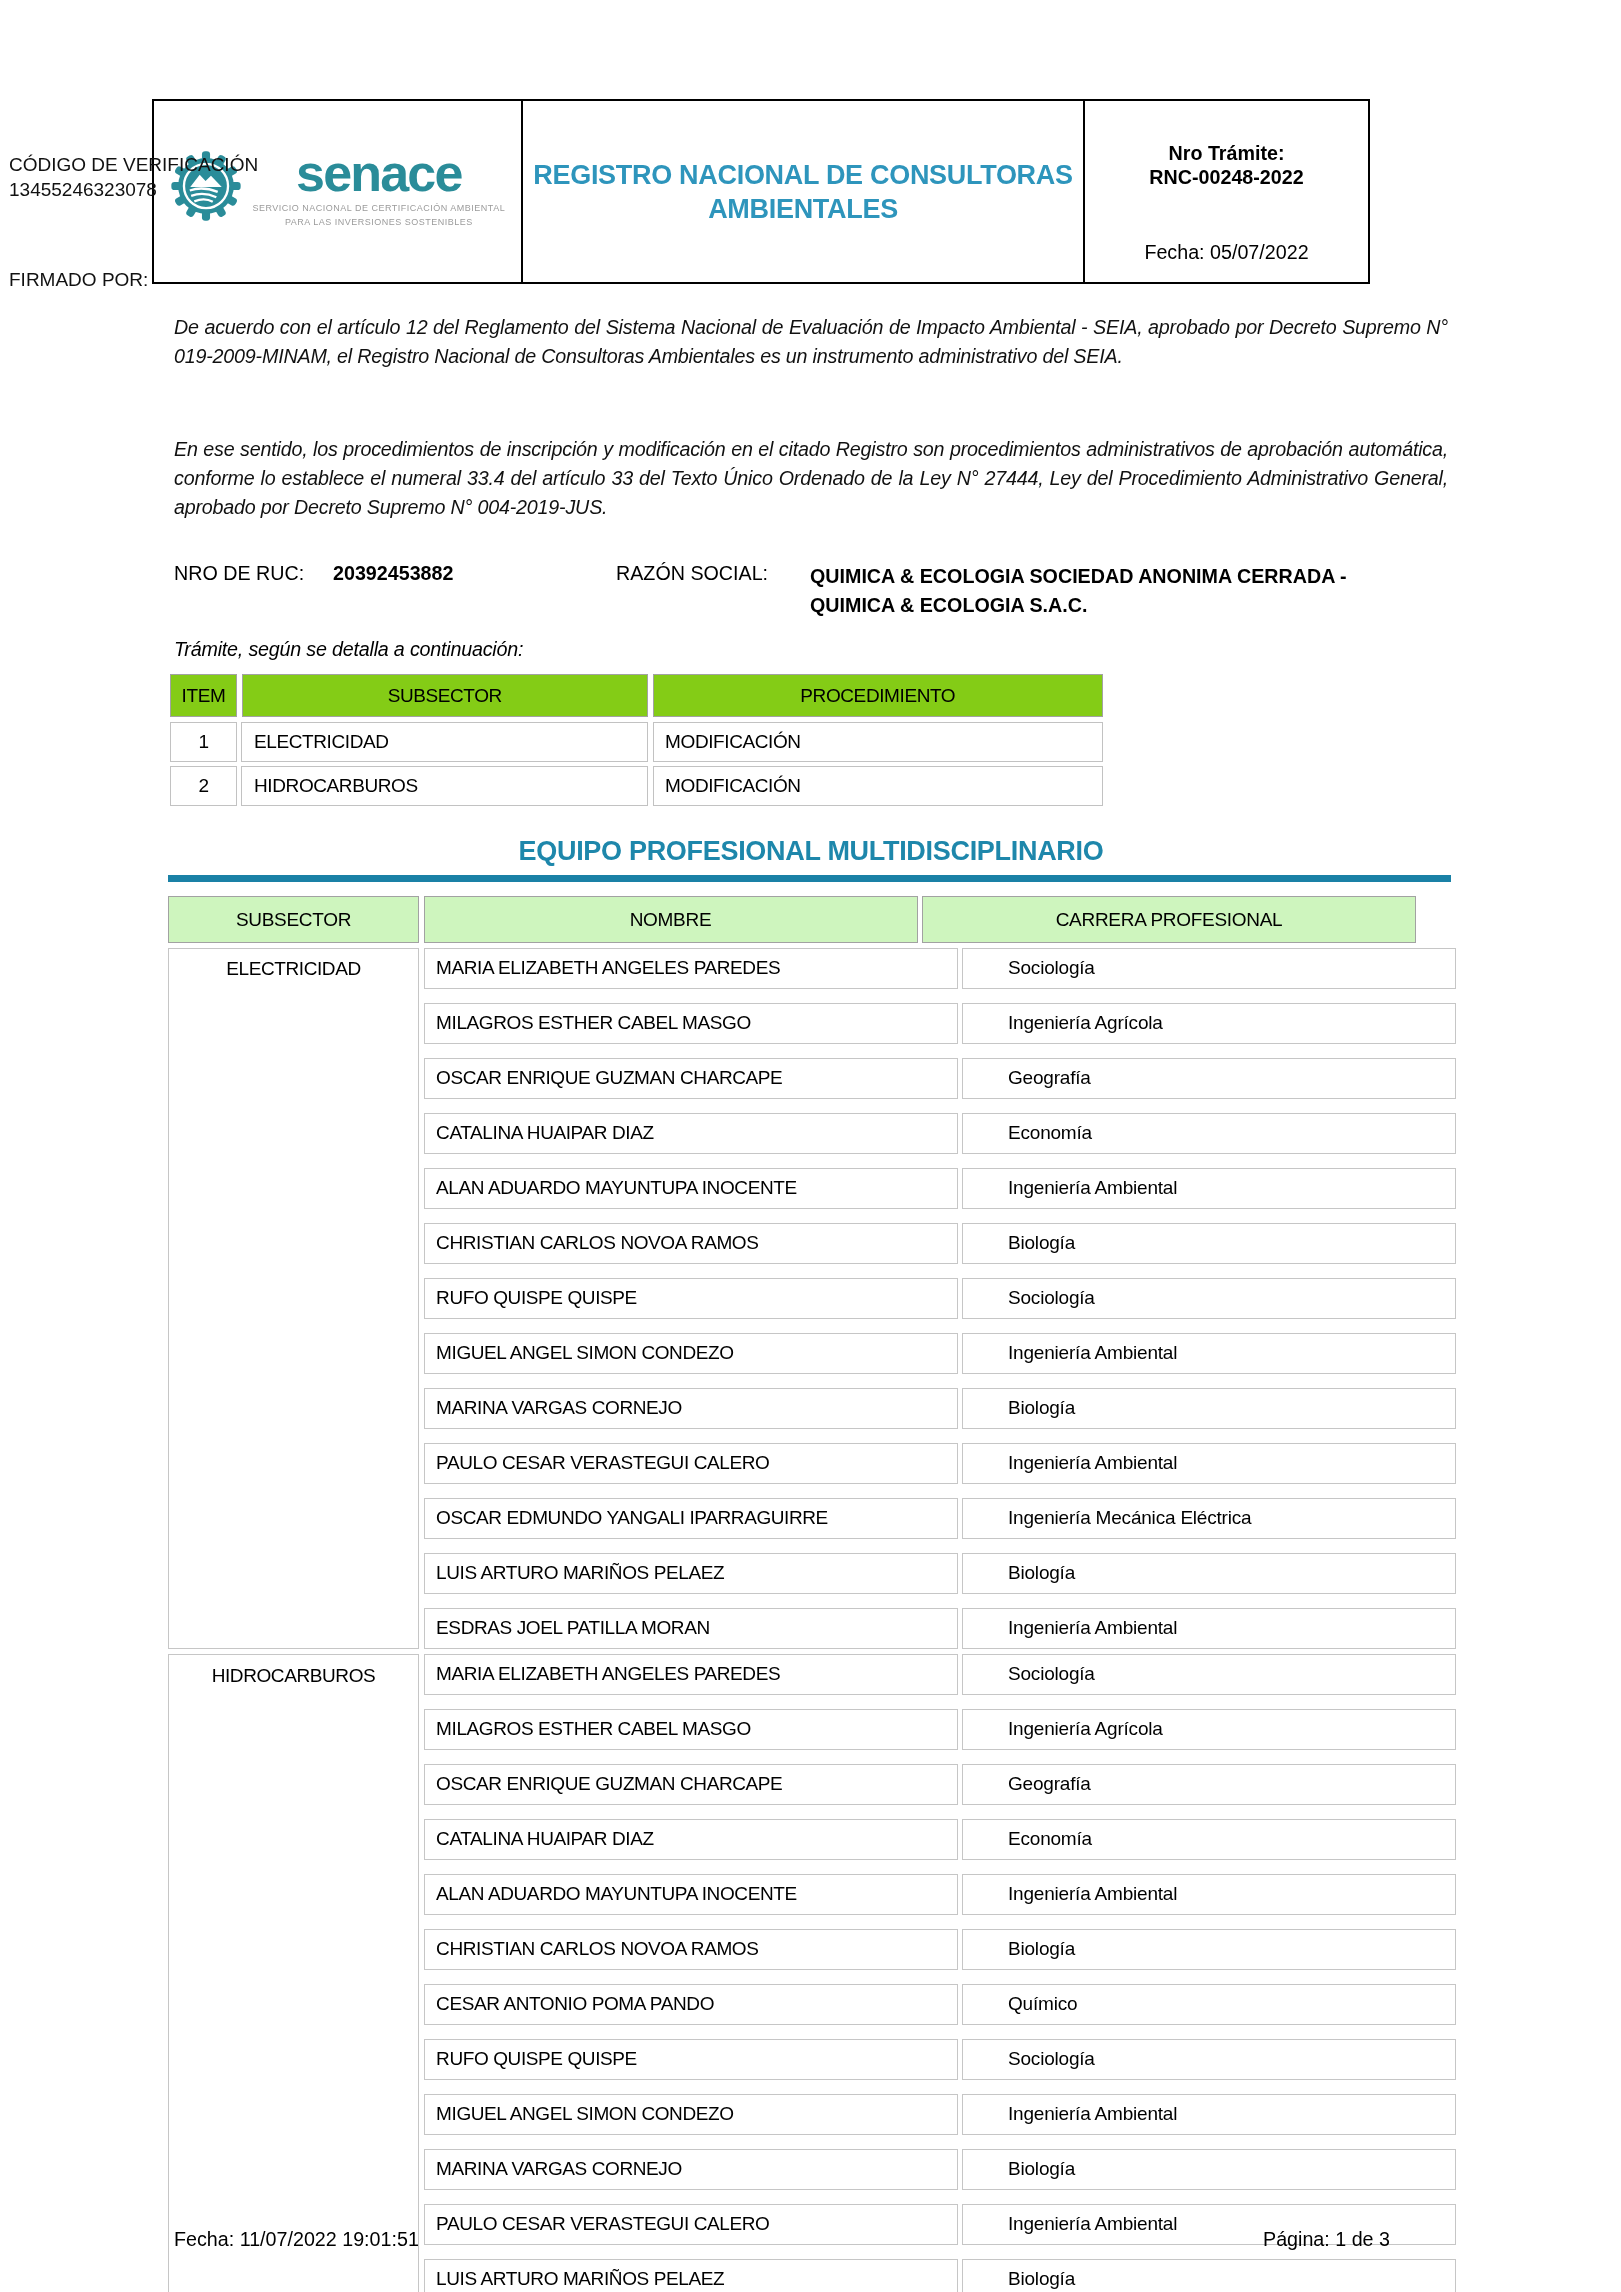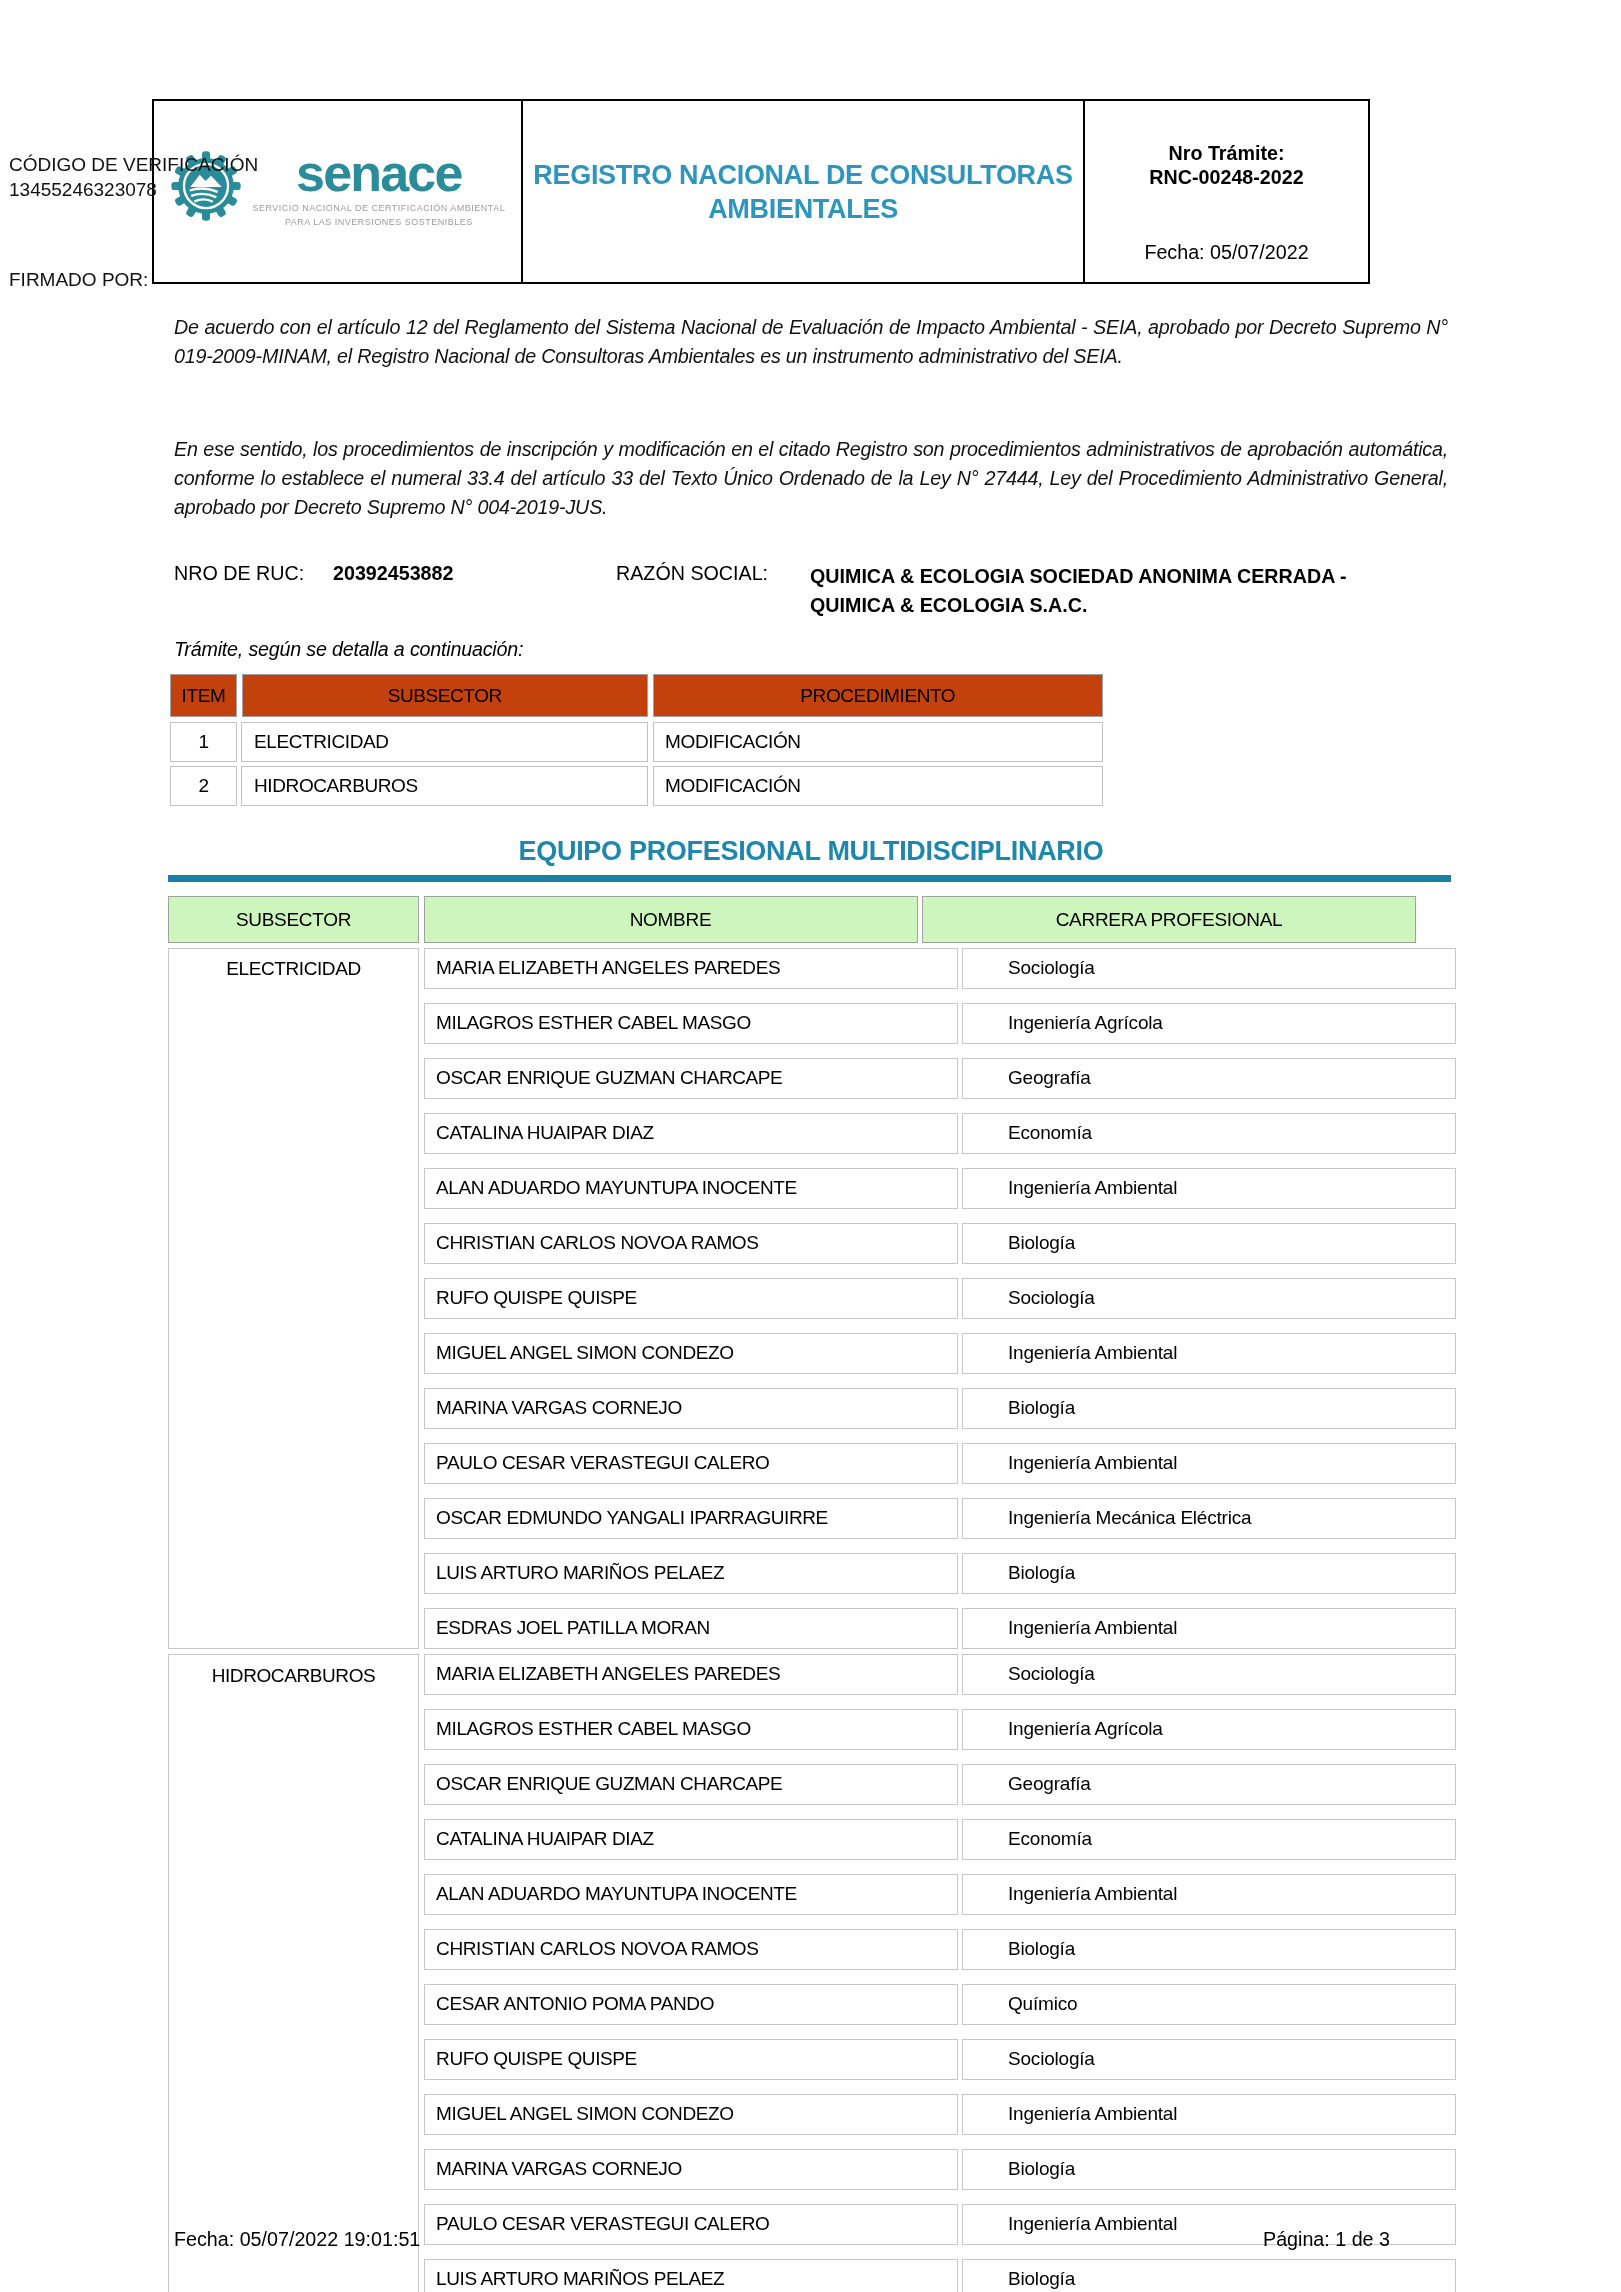--- a/index.html
+++ b/index.html
@@ -41,21 +41,21 @@
   .ruc-value{position:absolute;left:159px;top:0;font-weight:bold;}
   .razon-label{position:absolute;left:442px;top:0;}
   .razon-value{position:absolute;left:636px;top:0;width:591px;font-weight:bold;line-height:29px;}
   .tramite-note{position:absolute;left:174px;top:638px;font-size:19.7px;font-style:italic;letter-spacing:-0.2px;}
 
   
   .proc-table{position:absolute;left:170px;top:674px;width:933px;display:flex;flex-direction:column;gap:4.5px;}
   .proc-header,.proc-row{display:flex;gap:4.5px;}
   .proc-cell{box-sizing:border-box;border:0.9px solid #C2C2C2;background:#fff;
     font-size:19px;letter-spacing:-0.4px;display:flex;align-items:center;height:40px;padding-left:11.6px;}
-  .proc-header .proc-cell{background:#c2410c;border:0.9px solid #A2A2A2;height:43px;
+  .proc-header .proc-cell{background:#84cc16;border:0.9px solid #A2A2A2;height:43px;
     justify-content:center;padding-left:0;}
   .proc-cell.c0{width:70px;justify-content:center;padding-left:0;}
   .proc-cell.c1{width:425px;}
   .proc-cell.c2{width:471px;text-align:right;}
 
   
   .team-title{position:absolute;left:174px;top:836px;width:1274px;text-align:center;
     font-size:27px;font-weight:bold;color:#1E87AB;letter-spacing:-0.3px;}
   .team-rule{position:absolute;left:168px;top:875px;width:1283px;height:7.2px;background:#1A81A6;}
   .team-table{position:absolute;left:168px;top:896px;width:1288px;}
@@ -294,17 +294,17 @@
             </div>
             <div class="member-row">
               <div class="name-cell">ESDRAS JOEL PATILLA MORAN</div>
               <div class="career-cell">Ingeniería Ambiental</div>
             </div>
           </div>
         </div>
       </div>
   </div>
 
-  <div class="footer-left">Fecha: 05/07/2022 19:01:51</div>
+  <div class="footer-left">Fecha: 11/07/2022 19:01:51</div>
   <div class="footer-right">Página: 1 de 3</div>
 
 </div>
 
 
 </body></html>

